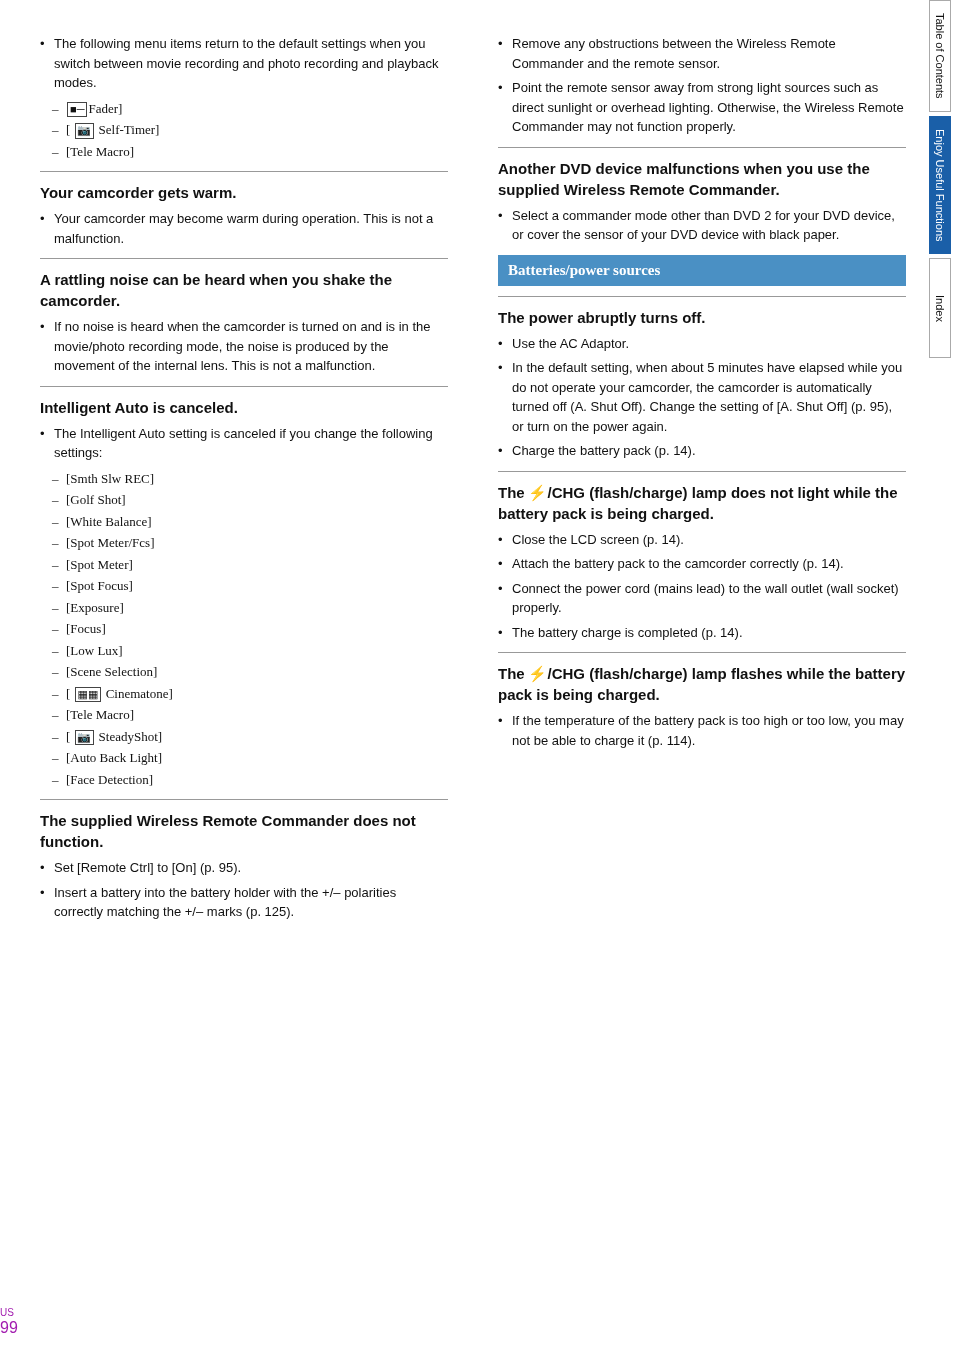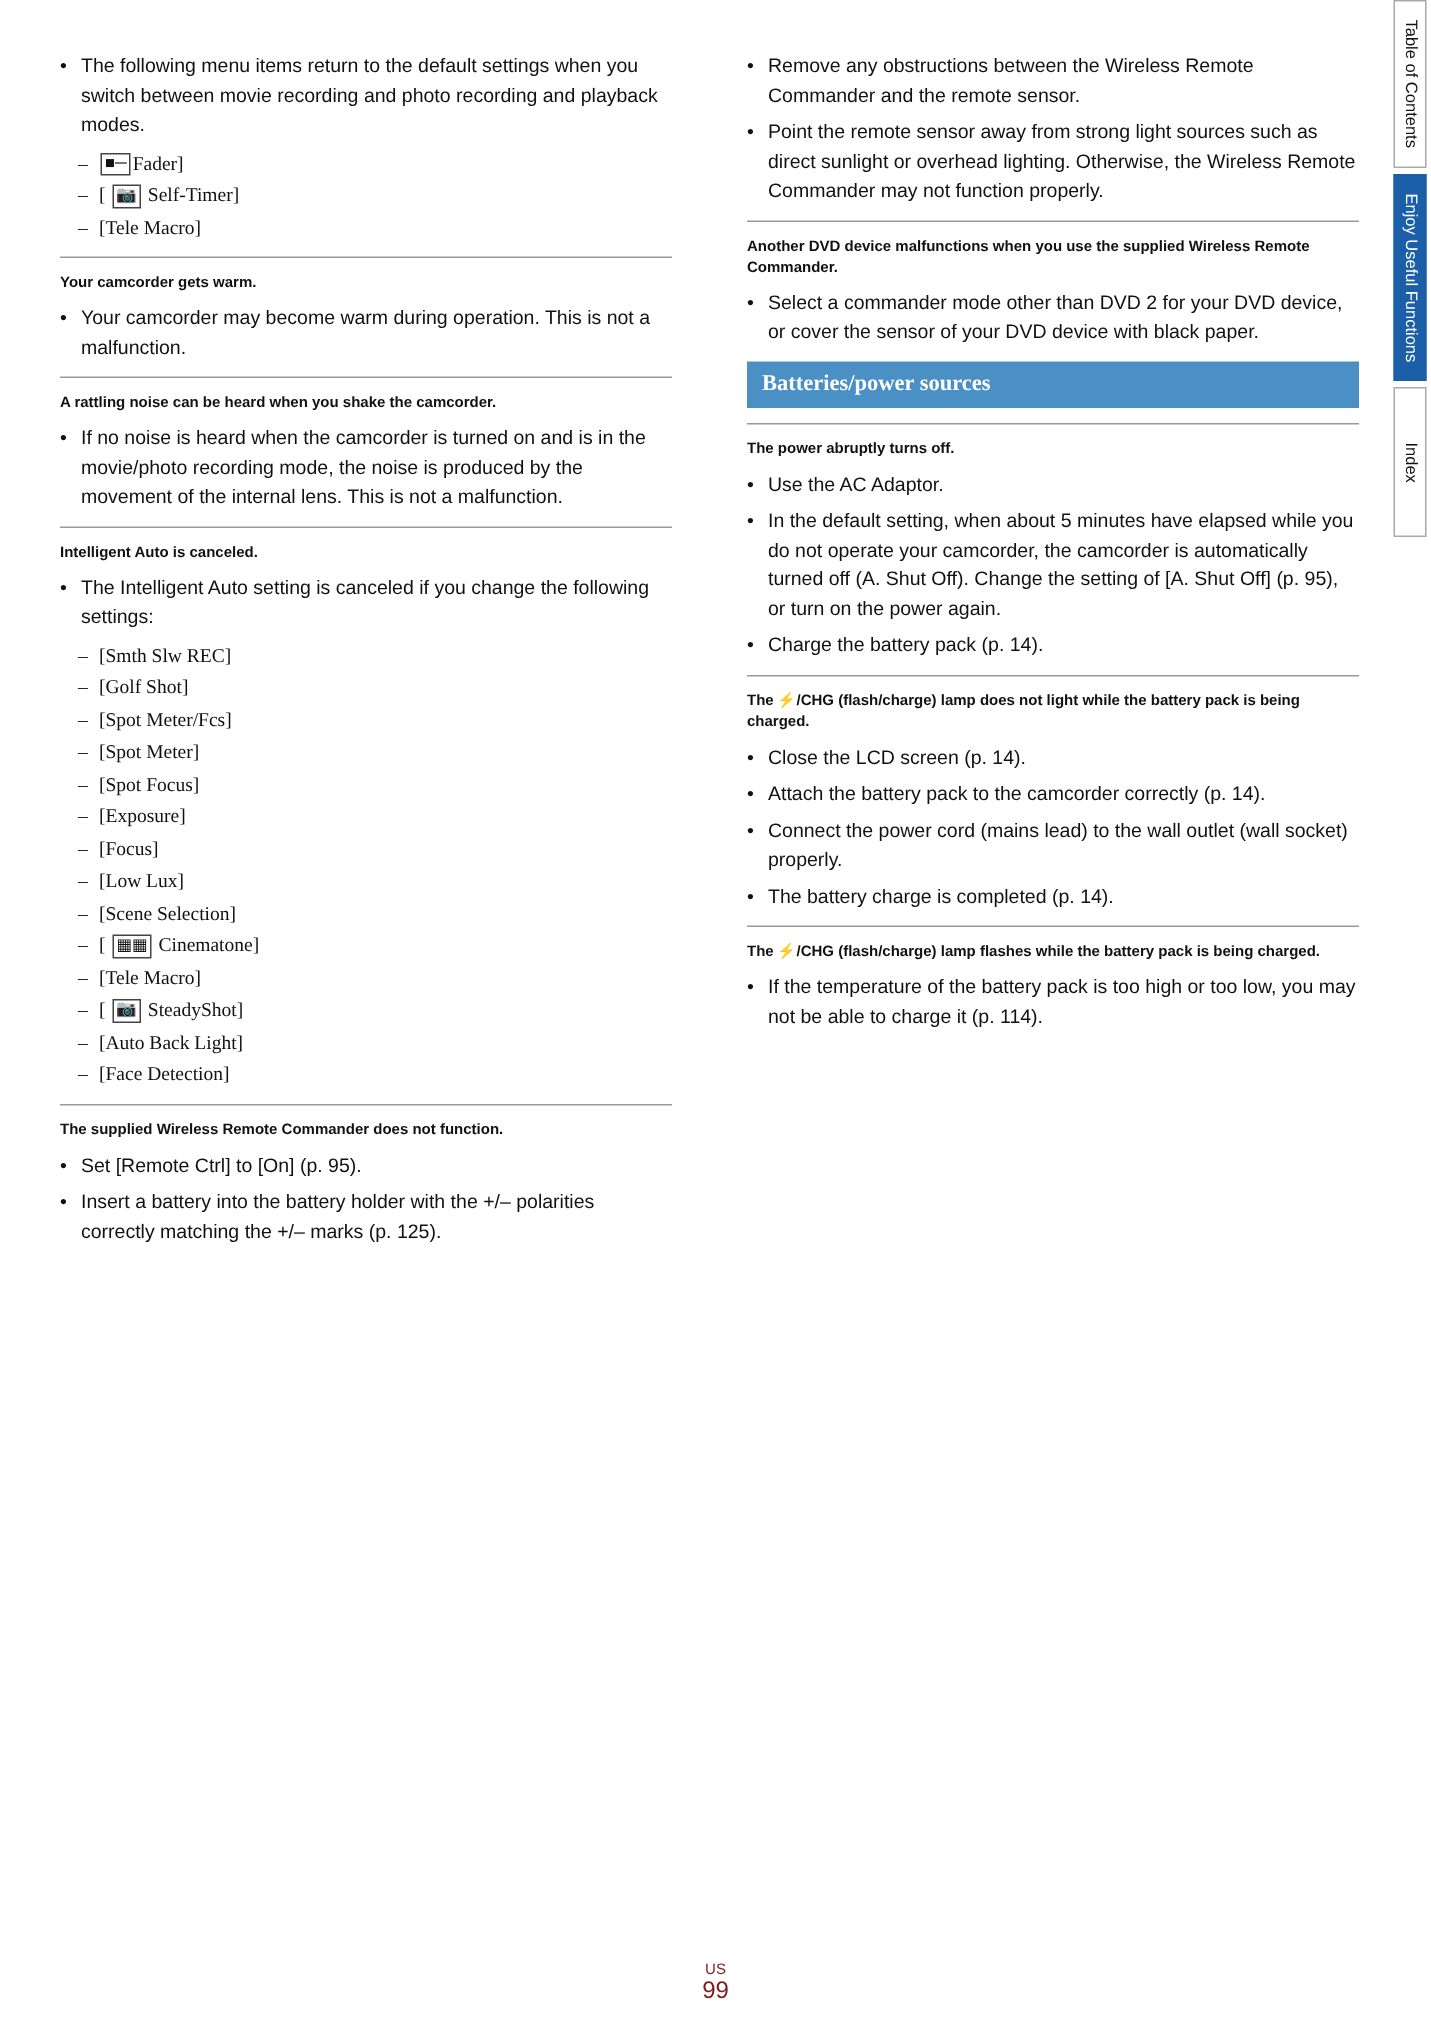--- a/index.html
+++ b/index.html
@@ -60,21 +60,21 @@
     .sidebar-tab.index {
       background: #fff;
       color: #111;
     }
     hr.divider {
       border: none;
       border-top: 1px solid #999;
       margin: 10px 0;
     }
     .section-heading {
-      font-size: 10px;
+      font-size: 15px;
       font-weight: bold;
       margin: 8px 0 6px 0;
       line-height: 1.4;
     }
     .section-heading-blue {
       background: #4a90c4;
       color: #fff;
       font-size: 15px;
       font-weight: bold;
       padding: 5px 10px;
@@ -126,23 +126,22 @@
       padding: 0 2px;
       margin: 0 1px;
       vertical-align: middle;
       line-height: 1.2;
     }
     .page-footer {
       position: absolute;
       bottom: 20px;
       left: 0;
       right: 0;
-      text-align: center;
       font-size: 12px;
-      color: #7f1d1d;
+      color: #a21caf;
     }
     .flash-symbol {
       font-style: normal;
       font-weight: bold;
     }
   </style>
 </head>
 <body>
 
 <div class="page-wrapper">
@@ -175,20 +174,21 @@
 
       <hr class="divider">
 
       <div class="section-heading">Intelligent Auto is canceled.</div>
       <ul class="bullet-list">
         <li>The Intelligent Auto setting is canceled if you change the following settings:</li>
       </ul>
       <ul class="dash-list">
         <li>[Smth Slw REC]</li>
         <li>[Golf Shot]</li>
+        <li>[White Balance]</li>
         <li>[Spot Meter/Fcs]</li>
         <li>[Spot Meter]</li>
         <li>[Spot Focus]</li>
         <li>[Exposure]</li>
         <li>[Focus]</li>
         <li>[Low Lux]</li>
         <li>[Scene Selection]</li>
         <li>[ <span class="icon-inline">▦▦</span> Cinematone]</li>
         <li>[Tele Macro]</li>
         <li>[ <span class="icon-inline">📷</span> SteadyShot]</li>

